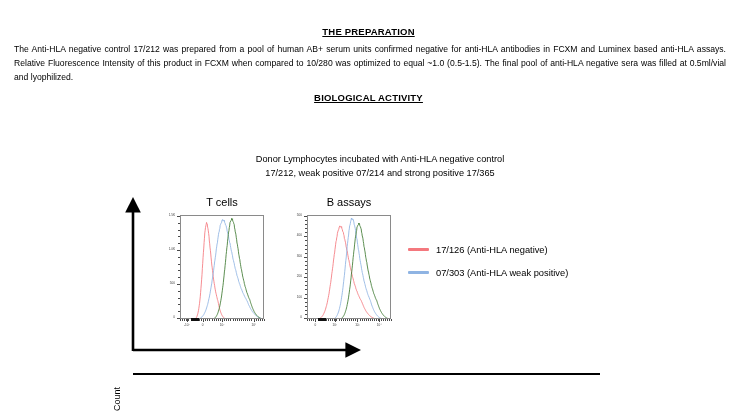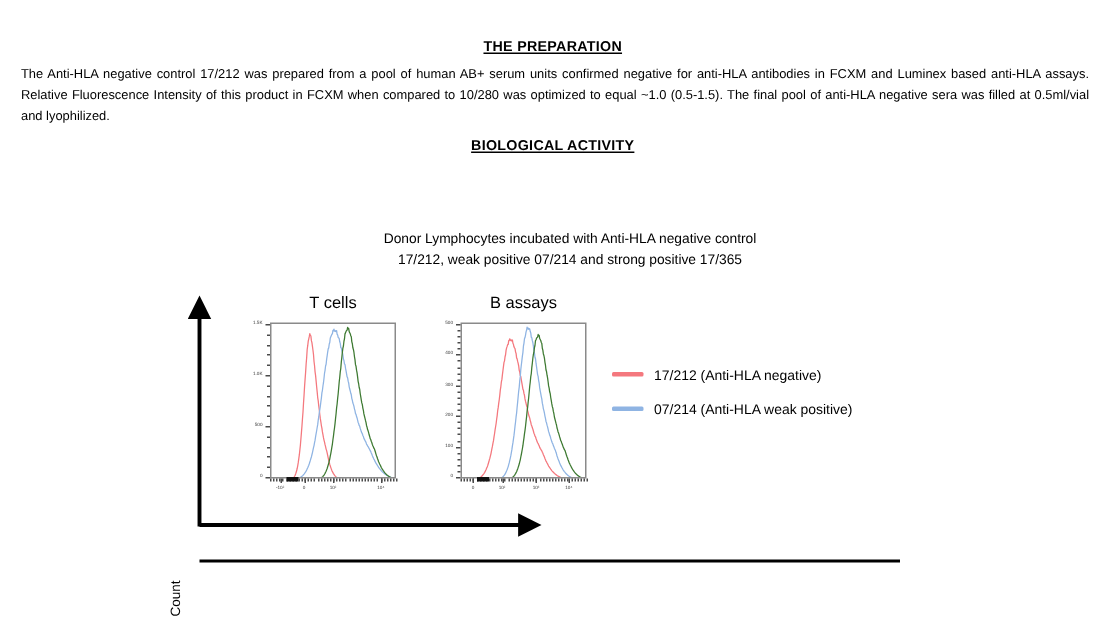--- a/index.html
+++ b/index.html
@@ -380,23 +380,23 @@
         <div class="tick-label x" style="left: -0.6px; top: 108.5px; width: 18px;">0</div>
         <div class="tick-label x" style="left: 18.72px; top: 108.5px; width: 18px;">10²</div>
         <div class="tick-label x" style="left: 41.4px; top: 108.5px; width: 18px;">10³</div>
         <div class="tick-label x" style="left: 63.24px; top: 108.5px; width: 18px;">10⁴</div>
       </div>
   </div>
 
   <div id="legend">
       <div class="legend-row">
         <span class="legend-swatch" style="background: rgb(244, 120, 126);"></span>
-        <span class="legend-text">17/212 (Anti-HLA negative)</span>
+        <span class="legend-text">17/126 (Anti-HLA negative)</span>
       </div>
       <div class="legend-row">
         <span class="legend-swatch" style="background: rgb(143, 180, 227);"></span>
-        <span class="legend-text">07/214 (Anti-HLA weak positive)</span>
+        <span class="legend-text">07/303 (Anti-HLA weak positive)</span>
       </div>
     </div>
 
 </div>
 
 <div id="footer-rule"></div>
 
 </body></html>

